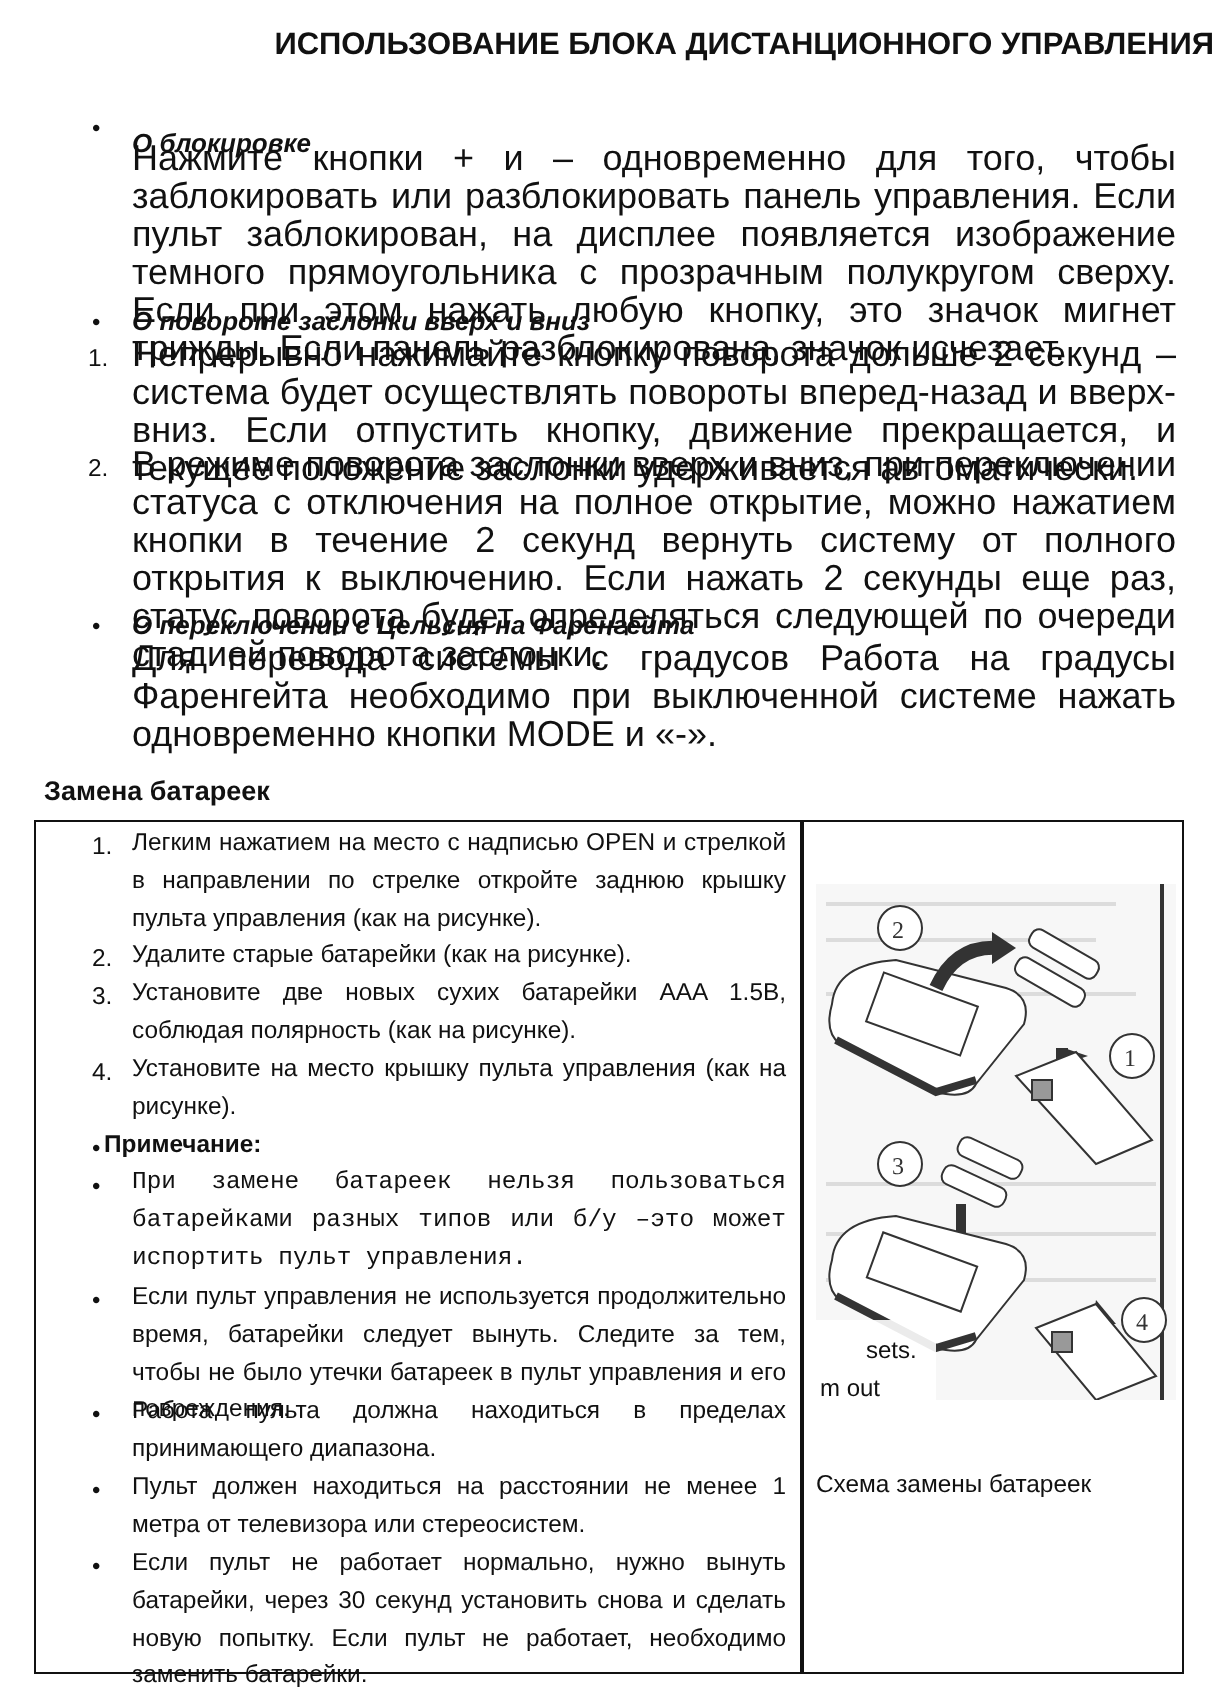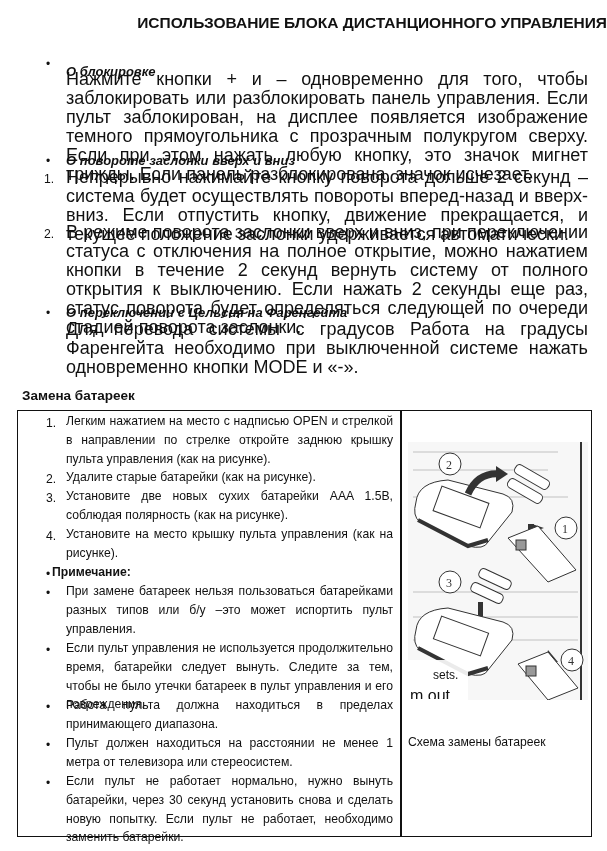--- a/index.html
+++ b/index.html
@@ -53,21 +53,21 @@
 <div class="abs num" style="left:46px; top:491px;">3.</div>
 <div class="abs cell-text" style="left:66px; top:487px; width:327px;">Установите две новых сухих батарейки AAA 1.5В, соблюдая полярность (как на рисунке).</div>
 
 <div class="abs num" style="left:46px; top:529px;">4.</div>
 <div class="abs cell-text" style="left:66px; top:525px; width:327px;">Установите на место крышку пульта управления (как на рисунке).</div>
 
 <div class="abs bullet" style="left:46px; top:567px;">•</div>
 <div class="abs cell-text" style="left:52px; top:563px; font-weight:bold;">Примечание:</div>
 
 <div class="abs bullet" style="left:46px; top:586px;">•</div>
-<div class="abs cell-text" style="left:66px; top:582px; width:327px;">При замене батареек нельзя пользоваться батарейками разных типов или б/у –это может испортить пульт управления.</div>
+<div class="abs cell-text" style="left:66px; top:582px; width:327px;font-family:Liberation Mono, monospace;">При замене батареек нельзя пользоваться батарейками разных типов или б/у –это может испортить пульт управления.</div>
 
 <div class="abs bullet" style="left:46px; top:643px;">•</div>
 <div class="abs cell-text" style="left:66px; top:639px; width:327px;">Если пульт управления не используется продолжительно время, батарейки следует вынуть. Следите за тем, чтобы не было утечки батареек в пульт управления и его повреждения.</div>
 
 <div class="abs bullet" style="left:46px; top:700px;">•</div>
 <div class="abs cell-text" style="left:66px; top:696px; width:327px;">Работа пульта должна находиться в пределах принимающего диапазона.</div>
 
 <div class="abs bullet" style="left:46px; top:738px;">•</div>
 <div class="abs cell-text" style="left:66px; top:734px; width:327px;">Пульт должен находиться на расстоянии не менее 1 метра от телевизора или стереосистем.</div>
 
@@ -116,16 +116,16 @@
     <rect x="28" y="182" width="50" height="24" fill="#fff" stroke="#333" transform="rotate(20 53 194)"></rect>
 
     <circle cx="164" cy="218" r="11" fill="#fff" stroke="#333"></circle>
     <text x="160" y="223" font-size="12" font-family="Liberation Serif, serif" fill="#333">4</text>
     <polygon points="140,208 150,220 138,220" fill="#333"></polygon>
     <path d="M110 222 L140 210 L170 246 L140 258 Z" fill="#fff" stroke="#333"></path>
     <rect x="118" y="224" width="10" height="10" fill="#999" stroke="#333"></rect>
     <rect x="0" y="218" width="60" height="40" fill="#ffffff" opacity="0.9"></rect>
   </svg>
   <div class="abs" style="left:2px; top:226px; font-size:12px; color:#111;margin-left:23px;">sets.</div>
-  <div class="abs" style="left:2px; top:245px; font-size:16px; color:#111; height:12px; overflow:hidden;">m out</div>
+  <div class="abs" style="left:2px; top:245px; font-size:12px; color:#111; height:12px; overflow:hidden;">m out</div>
 </div>
 
 <div class="abs caption" style="left:408px; top:735px;">Схема замены батареек</div>
 
 </body></html>

